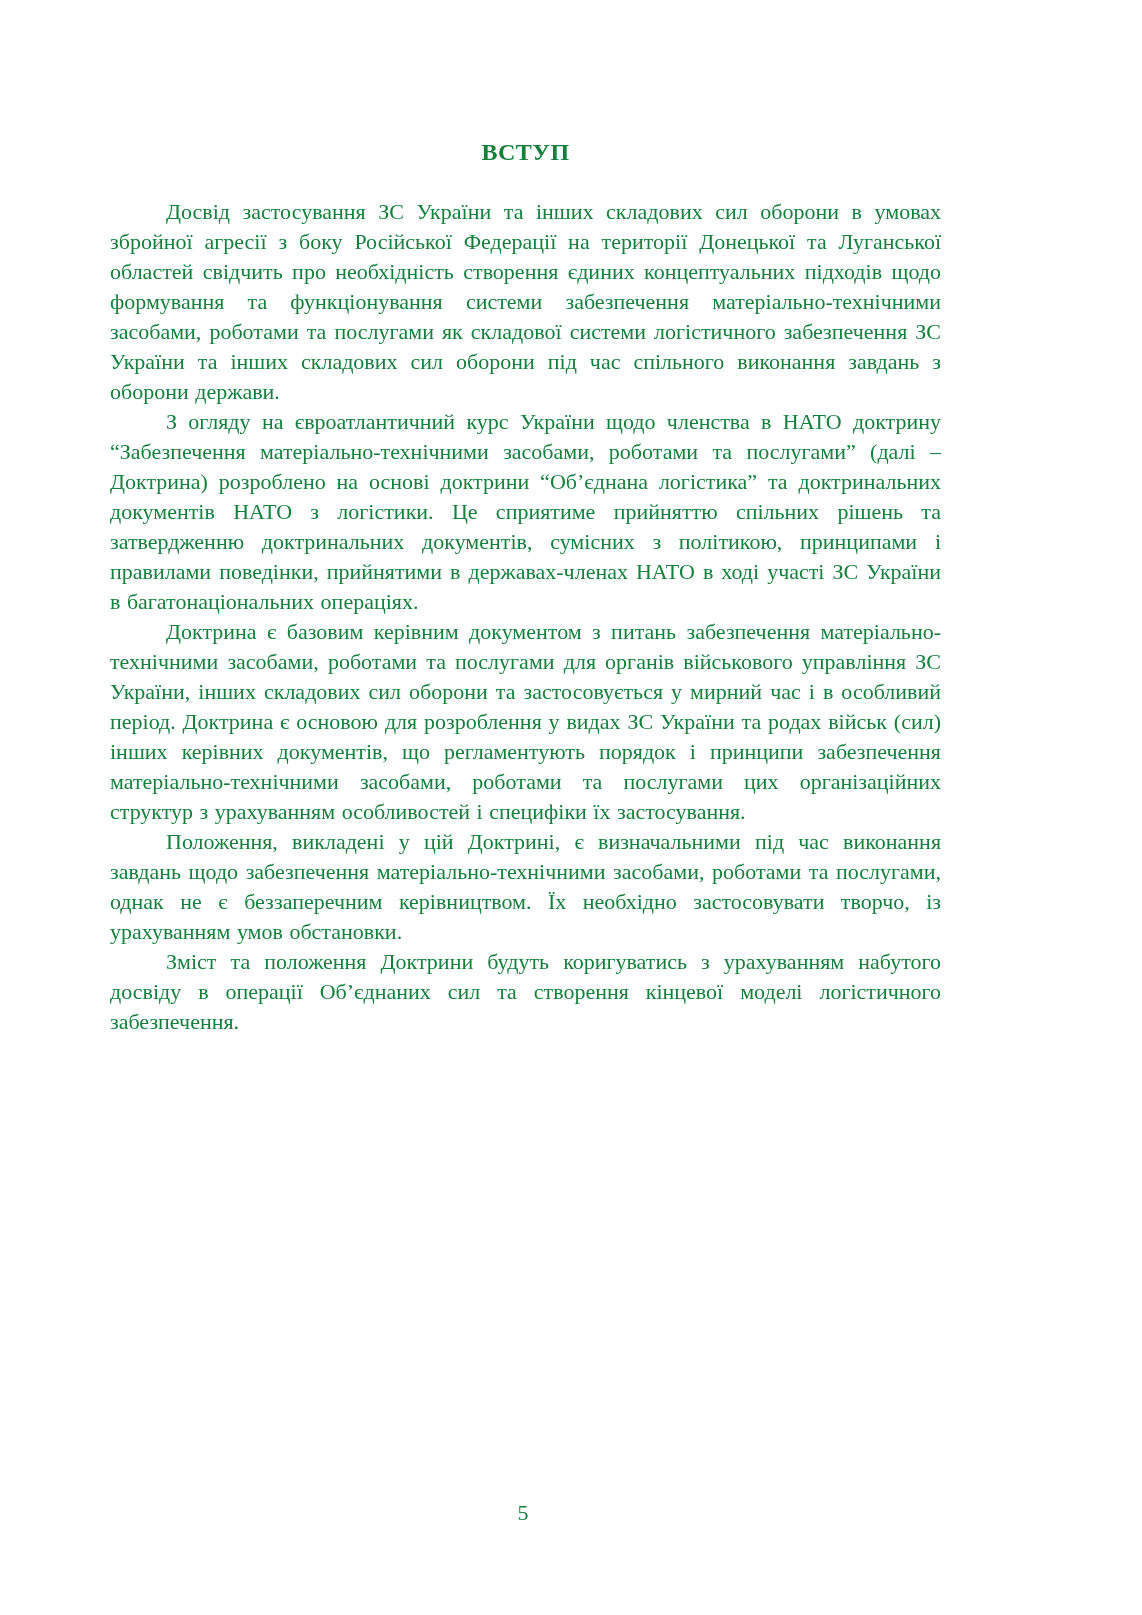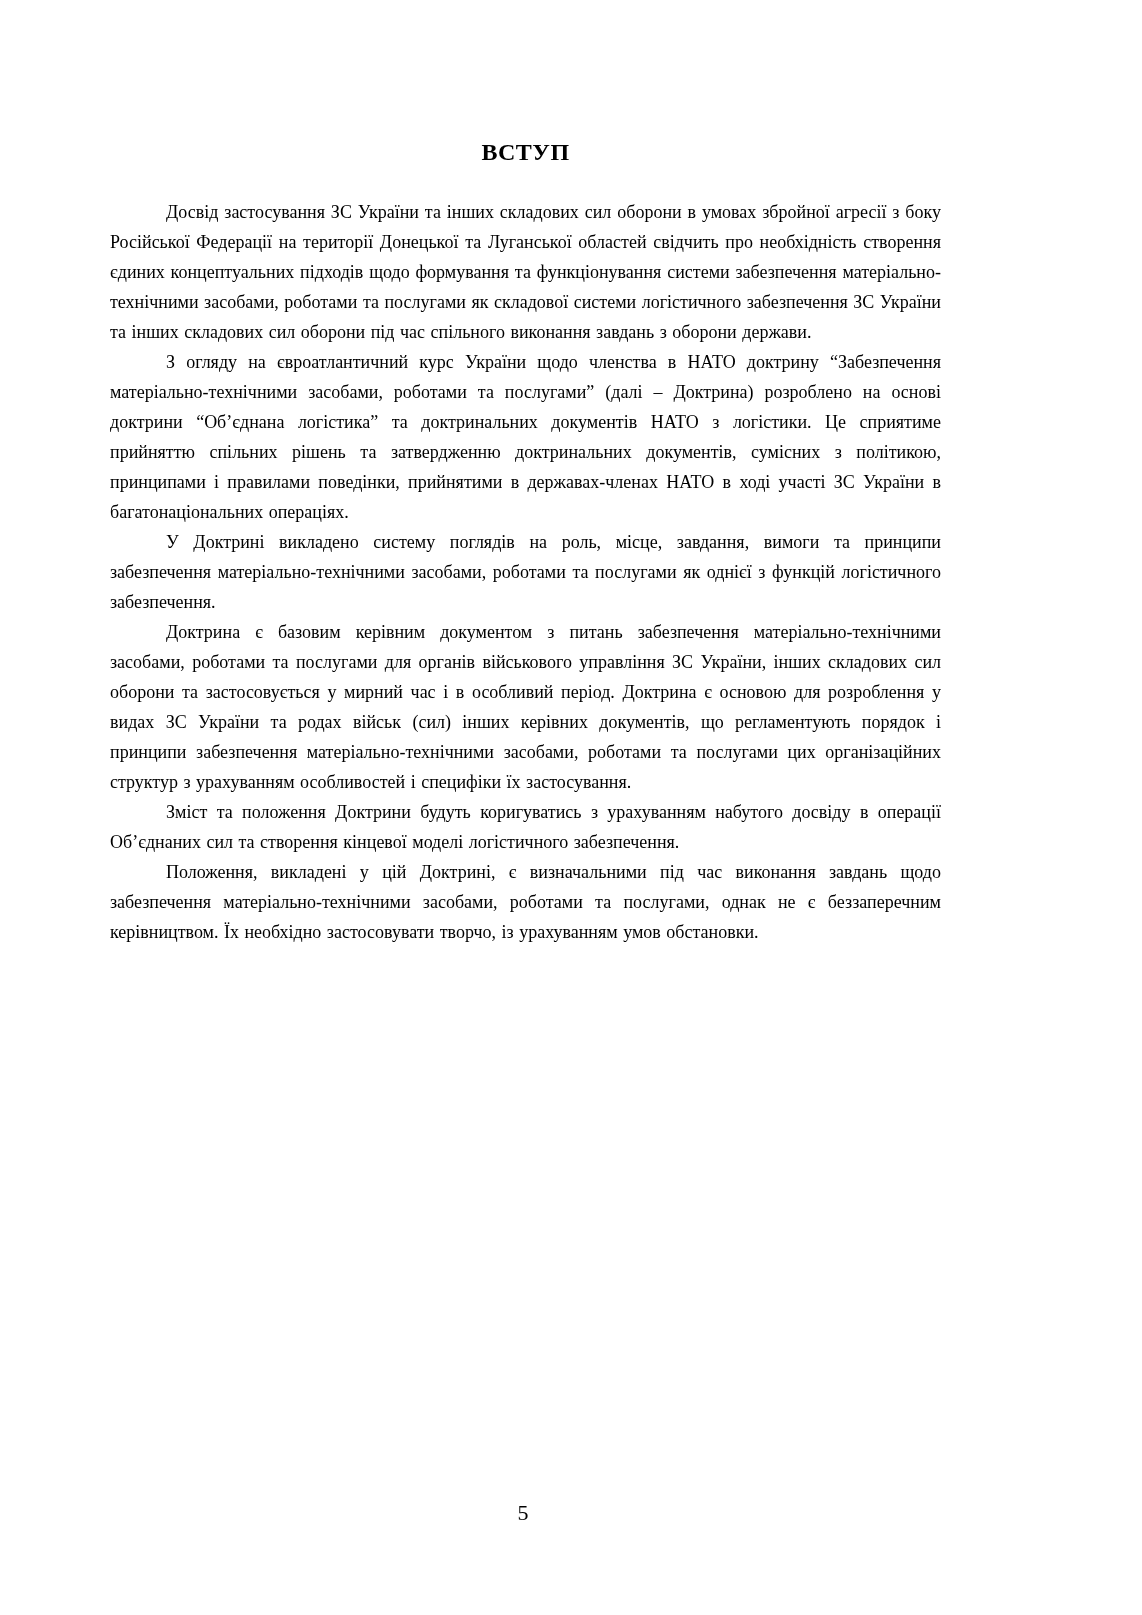--- a/index.html
+++ b/index.html
@@ -8,34 +8,34 @@
     background: #ffffff;
   }
   .page {
     position: relative;
     width: 1046px;
     height: 1615px;
     background: #ffffff;
     box-sizing: border-box;
     padding: 137px 105px 0 110px;
     font-family: "Liberation Serif", "DejaVu Serif", serif;
-    color: #000000;
+    color: #15803d;
     overflow: hidden;
   }
   .doc-title {
     margin: 0 0 30px 0;
     text-align: center;
     font-size: 24px;
     line-height: 30px;
     font-weight: bold;
     letter-spacing: 0.5px;
   }
   .content p {
     margin: 0;
-    font-size: 18px;
+    font-size: 22px;
     line-height: 30px;
     text-align: justify;
     text-indent: 56px;
     word-spacing: 1px;
   }
   .page-number {
     position: absolute;
     left: 0;
     right: 0;
     top: 1498px;
@@ -46,20 +46,19 @@
 </style>
 </head>
 <body>
 
 <div class="page">
   <h1 class="doc-title">ВСТУП</h1>
 
   <div class="content">
     <p>Досвід застосування ЗС України та інших складових сил оборони в умовах збройної агресії з боку Російської Федерації на території Донецької та Луганської областей свідчить про необхідність створення єдиних концептуальних підходів щодо формування та функціонування системи забезпечення матеріально-технічними засобами, роботами та послугами як складової системи логістичного забезпечення ЗС України та інших складових сил оборони під час спільного виконання завдань з оборони держави.</p>
     <p>З огляду на євроатлантичний курс України щодо членства в НАТО доктрину “Забезпечення матеріально-технічними засобами, роботами та послугами” (далі – Доктрина) розроблено на основі доктрини “Об’єднана логістика” та доктринальних документів НАТО з логістики. Це сприятиме прийняттю спільних рішень та затвердженню доктринальних документів, сумісних з політикою, принципами і правилами поведінки, прийнятими в державах-членах НАТО в ході участі ЗС України в багатонаціональних операціях.</p>
-    <p>У Доктрині викладено систему поглядів на роль, місце, завдання, вимоги та принципи забезпечення матеріально-технічними засобами, роботами та послугами як однієї з функцій логістичного забезпечення.</p>
     <p>Доктрина є базовим керівним документом з питань забезпечення матеріально-технічними засобами, роботами та послугами для органів військового управління ЗС України, інших складових сил оборони та застосовується у мирний час і в особливий період. Доктрина є основою для розроблення у видах ЗС України та родах військ (сил) інших керівних документів, що регламентують порядок і принципи забезпечення матеріально-технічними засобами, роботами та послугами цих організаційних структур з урахуванням особливостей і специфіки їх застосування.</p>
+    <p>Положення, викладені у цій Доктрині, є визначальними під час виконання завдань щодо забезпечення матеріально-технічними засобами, роботами та послугами, однак не є беззаперечним керівництвом. Їх необхідно застосовувати творчо, із урахуванням умов обстановки.</p>
     <p>Зміст та положення Доктрини будуть коригуватись з урахуванням набутого досвіду в операції Об’єднаних сил та створення кінцевої моделі логістичного забезпечення.</p>
-    <p>Положення, викладені у цій Доктрині, є визначальними під час виконання завдань щодо забезпечення матеріально-технічними засобами, роботами та послугами, однак не є беззаперечним керівництвом. Їх необхідно застосовувати творчо, із урахуванням умов обстановки.</p>
   </div>
 
   <div class="page-number">5</div>
 </div>
 
 </body></html>

